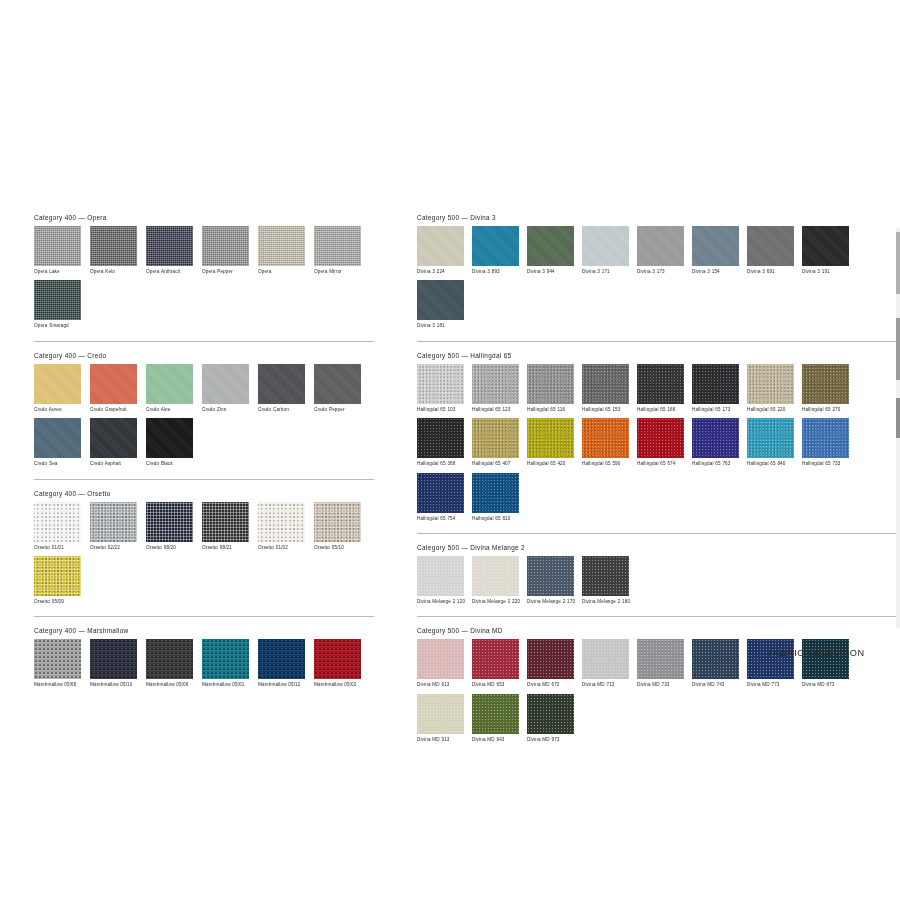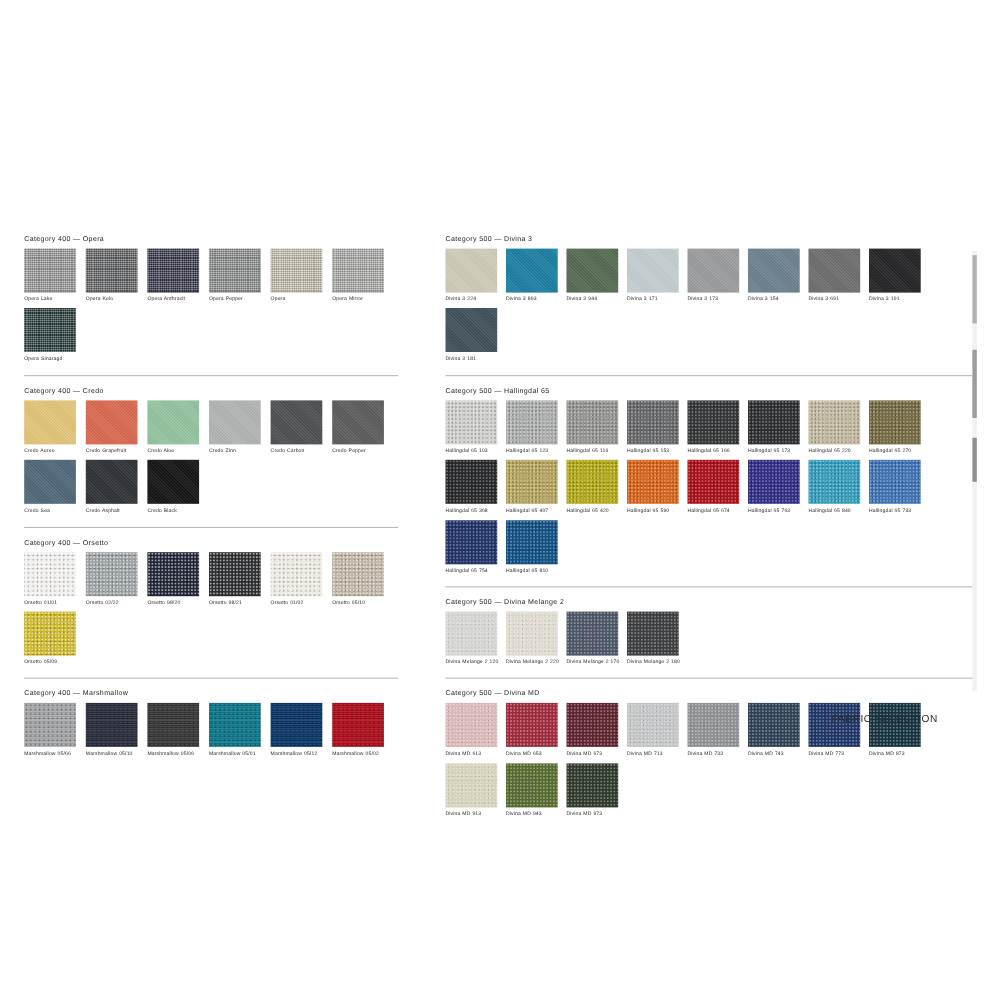--- a/index.html
+++ b/index.html
@@ -13,21 +13,21 @@
     height: 900px;
     font-family: "Liberation Sans", sans-serif;
     color: #1a1a1a;
     -webkit-font-smoothing: antialiased;
     position: relative;
     overflow: hidden;
   }
 
   #sheet {
     position: absolute;
-    left: 0;
+    left: 12px;
     top: 0;
     width: 824px;
     height: 900px;
   }
 
   
   .column {
     position: absolute;
     top: 213px;
   }

